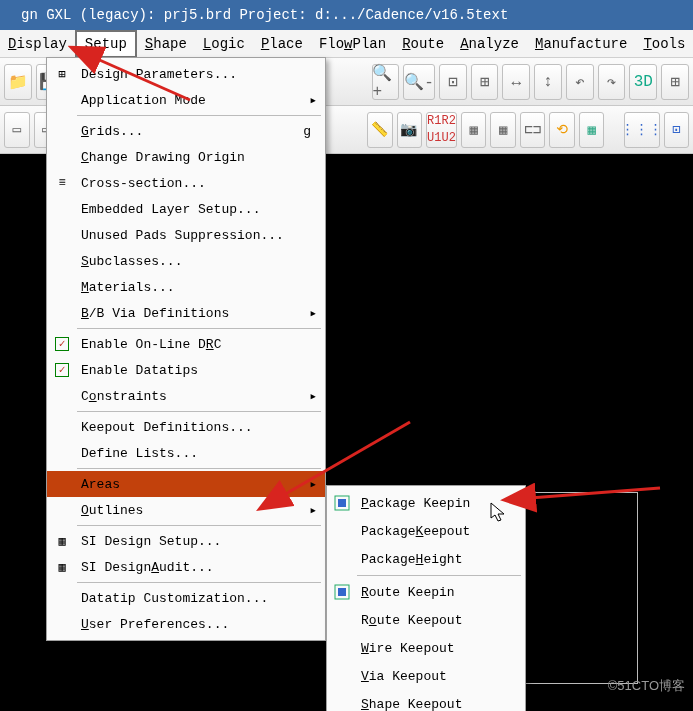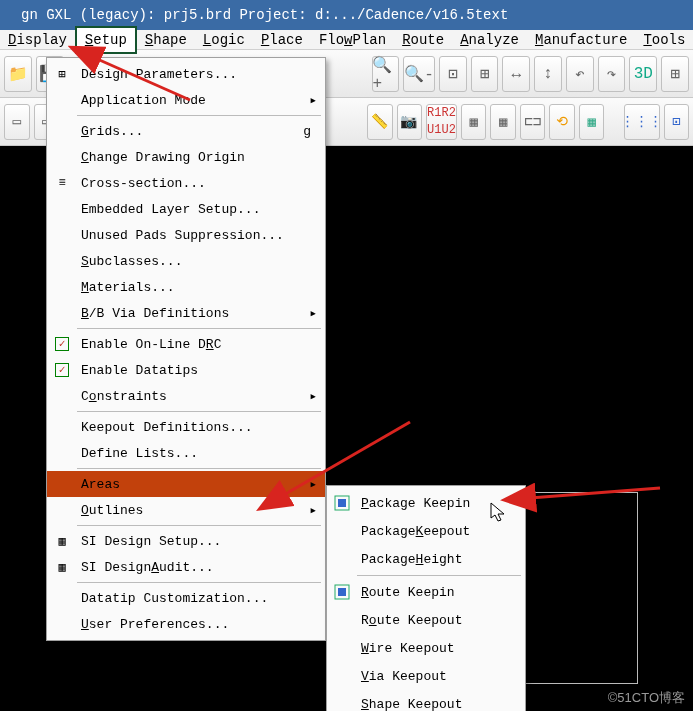--- a/index.html
+++ b/index.html
@@ -19,34 +19,34 @@
     line-height: 30px;
     padding-left: 21px;
     font-family: "Courier New", monospace;
     font-size: 14px;
     white-space: nowrap;
     overflow: hidden;
   }
   .menubar {
     background: #f4f4f4;
     border-bottom: 1px solid #d0d0d0;
-    height: 20px;
+    height: 28px;
     display: flex;
     align-items: center;
     padding-left: 0;
     font-family: "Courier New", monospace;
     font-size: 14px;
     color: #000;
   }
   .menubar .mitem {
     padding: 4px 8px;
     cursor: default;
   }
   .menubar .mitem.active {
-    border: 2px solid #14532d;
+    border: 2px solid #737373;
     background: #fff;
   }
   .menubar .mitem span.ul { text-decoration: underline; }
   .toolbar {
     background: linear-gradient(#fbfbfb,#e8e8e8);
     border-bottom: 1px solid #c8c8c8;
     height: 48px;
     display: flex;
     align-items: center;
     gap: 4px;
@@ -165,21 +165,21 @@
     margin: 2px 4px 2px 30px;
     border:none; border-top:1px solid #bbb;
   }
   .submenu .row .icon {
     position:absolute; left:6px; top:5px; width:18px;height:18px;
     display:flex;align-items:center;justify-content:center;
     font-size:12px;
   }
   .submenu .row .ul { text-decoration: underline; }
   .watermark {
-    position:absolute; right:8px; bottom:4px;
+    position:absolute; right:8px; bottom:16px;
     color:#999; font-size:13px; font-family: Arial,sans-serif;
   }
   
   .arrow-svg {
     position:absolute; top:0; left:0; width:693px; height:711px;
     pointer-events:none;
   }
   .cursor {
     position:absolute;
     left:490px; top:502px;

